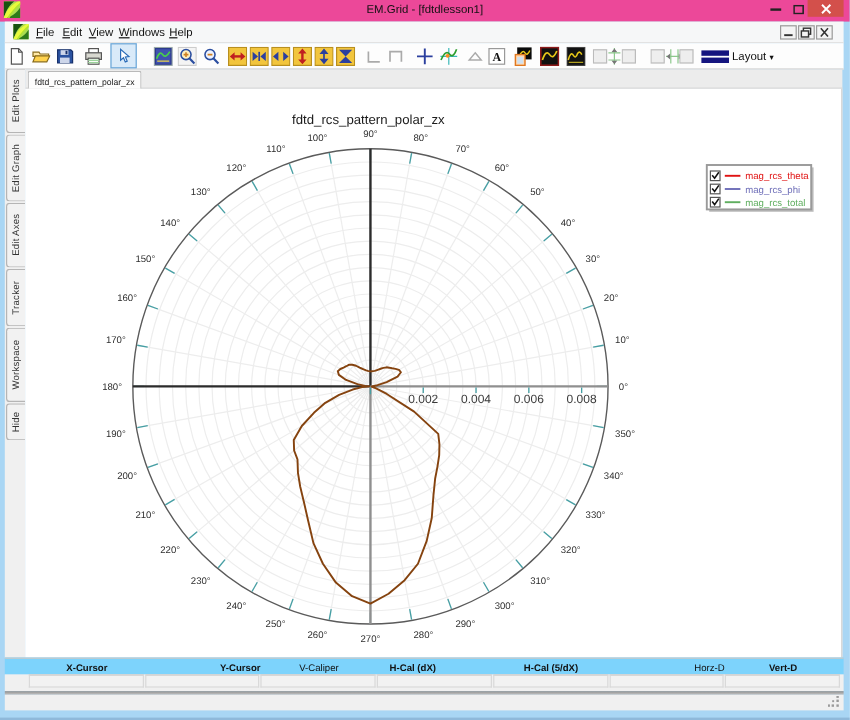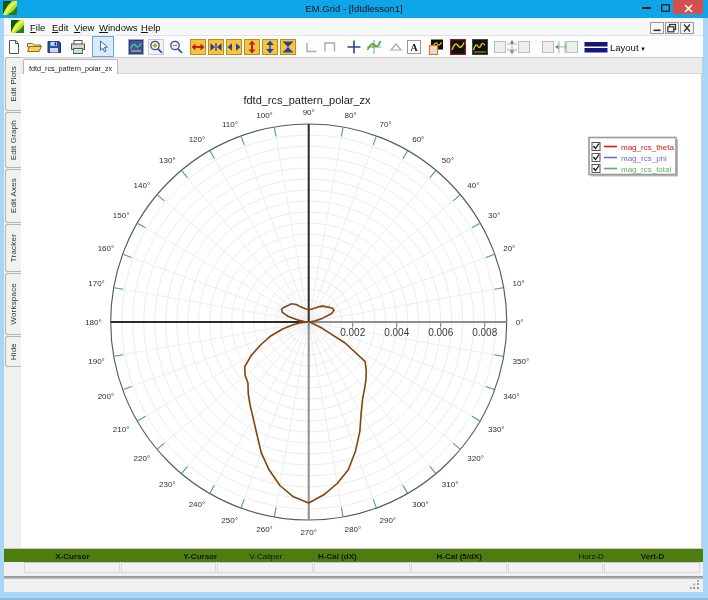--- a/index.html
+++ b/index.html
@@ -1,30 +1,30 @@
 <!DOCTYPE html>
 <html><head><meta charset="utf-8"><style>
 * { margin:0; padding:0; box-sizing:border-box; }
 html,body { width:708px; height:600px; overflow:hidden; font-family:"Liberation Sans", sans-serif; background:#a9d6f4; }
 .abs { position:absolute; }
-#titlebar { position:absolute; left:0; top:0; width:708px; height:18px; background:#0ea5e9; }
+#titlebar { position:absolute; left:0; top:0; width:708px; height:18px; background:#ec4899; }
 #title { position:absolute; left:0; top:3px; width:708px; text-align:center; font-size:9.5px; color:#111; }
 #menubar { position:absolute; left:4px; top:18px; width:699px; height:18px; background:#f6f7f8; border-bottom:1px solid #e2e2e2; }
 .mi { position:absolute; top:4px; font-size:9.5px; color:#111; }
 .mi u { text-decoration:underline; }
 #toolbar { position:absolute; left:4px; top:36px; width:699px; height:22px; background:#fdfdfd; border-bottom:1px solid #cfcfcf; }
 .tbi { display:block; width:16px; height:16px; }
 #tabrow { position:absolute; left:21px; top:58px; width:681px; height:16px; background:#ececec; border-bottom:1px solid #d5d5d5; }
 #atab { position:absolute; left:2px; top:1px; height:15px; background:#fdfdfd; border:1px solid #b9b9b9; border-bottom:none; border-radius:2px 2px 0 0; font-size:7.2px; color:#222; padding:4px 5px 0 5px; }
 #content { position:absolute; left:21px; top:74px; width:681px; height:474px; background:#ffffff; border-right:1px solid #d0d0d0; }
 #sidebar { position:absolute; left:4px; top:57px; width:17px; height:491px; background:#f0f0f0; }
 .vtab { position:absolute; left:1px; width:16px; background:#f2f2f2; border:1px solid #b5b5b5; border-right:none; border-radius:3px 0 0 3px; }
 .vtab { display:flex; align-items:center; justify-content:center; }
 .vtab span { writing-mode:vertical-rl; transform:rotate(180deg); font-size:8px; color:#333; white-space:nowrap; letter-spacing:0.2px; }
-#bhead { position:absolute; left:4px; top:548px; width:699px; height:14px; background:#4d7c0f; font-size:8px; color:#111; border-top:1px solid #c9c9c9; }
+#bhead { position:absolute; left:4px; top:548px; width:699px; height:14px; background:#7dd3fc; font-size:8px; color:#111; border-top:1px solid #c9c9c9; }
 #bcells { position:absolute; left:4px; top:562px; width:699px; height:14px; background:#f0f0f0; }
 #bdiv { position:absolute; left:4px; top:576px; width:699px; height:3px; background:linear-gradient(#8f8f8f,#c6c6c6); }
 #bstatus { position:absolute; left:4px; top:579px; width:699px; height:13px; background:#f0f0f0; }
 #grip { position:absolute; right:3px; bottom:2px; width:10px; height:10px; }
 #closebtn { width:30px; height:14px; background:#d3504b; text-align:center; }
 #mdibtns { position:absolute; right:9px; top:1px; }
 .mdib { display:inline-block; width:14px; height:12px; background:#f4f4f4; border:1px solid #9a9a9a; margin-left:1px; text-align:center; line-height:0; padding-top:0px; }
 </style></head>
 <body>
 <div id="titlebar">
@@ -443,21 +443,21 @@
 <text x="621" y="160.5" font-size="8" fill="#6e6eb8">mag_rcs_phi</text>
 <rect x="592" y="164.5" width="8" height="8" fill="#ffffff" stroke="#555" stroke-width="1"></rect>
 <path d="M593.5 168.0 l2 2.5 l3.5 -5" fill="none" stroke="#111" stroke-width="1.3"></path>
 <line x1="604" y1="168.5" x2="617" y2="168.5" stroke="#5fae5f" stroke-width="1.6"></line>
 <text x="621" y="171.5" font-size="8" fill="#5fae5f">mag_rcs_total</text>
   </svg>
 <div id="bhead">
     <span style="position:absolute;left:20.4px;top:3px;width:96px;text-align:center;font-weight:bold">X-Cursor</span>
     <span style="position:absolute;left:117.1px;top:3px;width:96px;text-align:right;font-weight:bold">Y-Cursor</span>
     <span style="position:absolute;left:213.8px;top:3px;width:96px;text-align:center;font-weight:normal">V-Caliper</span>
-    <span style="position:absolute;left:314px;top:3px;width:96px;text-align:left;font-weight:bold">H-Cal (dX)</span>
+    <span style="position:absolute;left:292px;top:3px;width:96px;text-align:center;font-weight:bold">H-Cal (dX)</span>
     <span style="position:absolute;left:407.2px;top:3px;width:96px;text-align:center;font-weight:bold">H-Cal (5/dX)</span>
     <span style="position:absolute;left:503.9px;top:3px;width:96px;text-align:right;font-weight:normal">Horz-D</span>
     <span style="position:absolute;left:600.6px;top:3px;width:96px;text-align:center;font-weight:bold">Vert-D</span>
   </div>
 <div id="bcells">
     <span style="position:absolute;left:20.0px;top:0px;width:95.7px;height:11px;background:#f2f2f2;border:1px solid #d9d9d9;border-top-color:#c6c6c6"></span>
     <span style="position:absolute;left:116.7px;top:0px;width:95.7px;height:11px;background:#f2f2f2;border:1px solid #d9d9d9;border-top-color:#c6c6c6"></span>
     <span style="position:absolute;left:213.4px;top:0px;width:95.7px;height:11px;background:#f2f2f2;border:1px solid #d9d9d9;border-top-color:#c6c6c6"></span>
     <span style="position:absolute;left:310.1px;top:0px;width:95.7px;height:11px;background:#f2f2f2;border:1px solid #d9d9d9;border-top-color:#c6c6c6"></span>
     <span style="position:absolute;left:406.9px;top:0px;width:95.7px;height:11px;background:#f2f2f2;border:1px solid #d9d9d9;border-top-color:#c6c6c6"></span>

